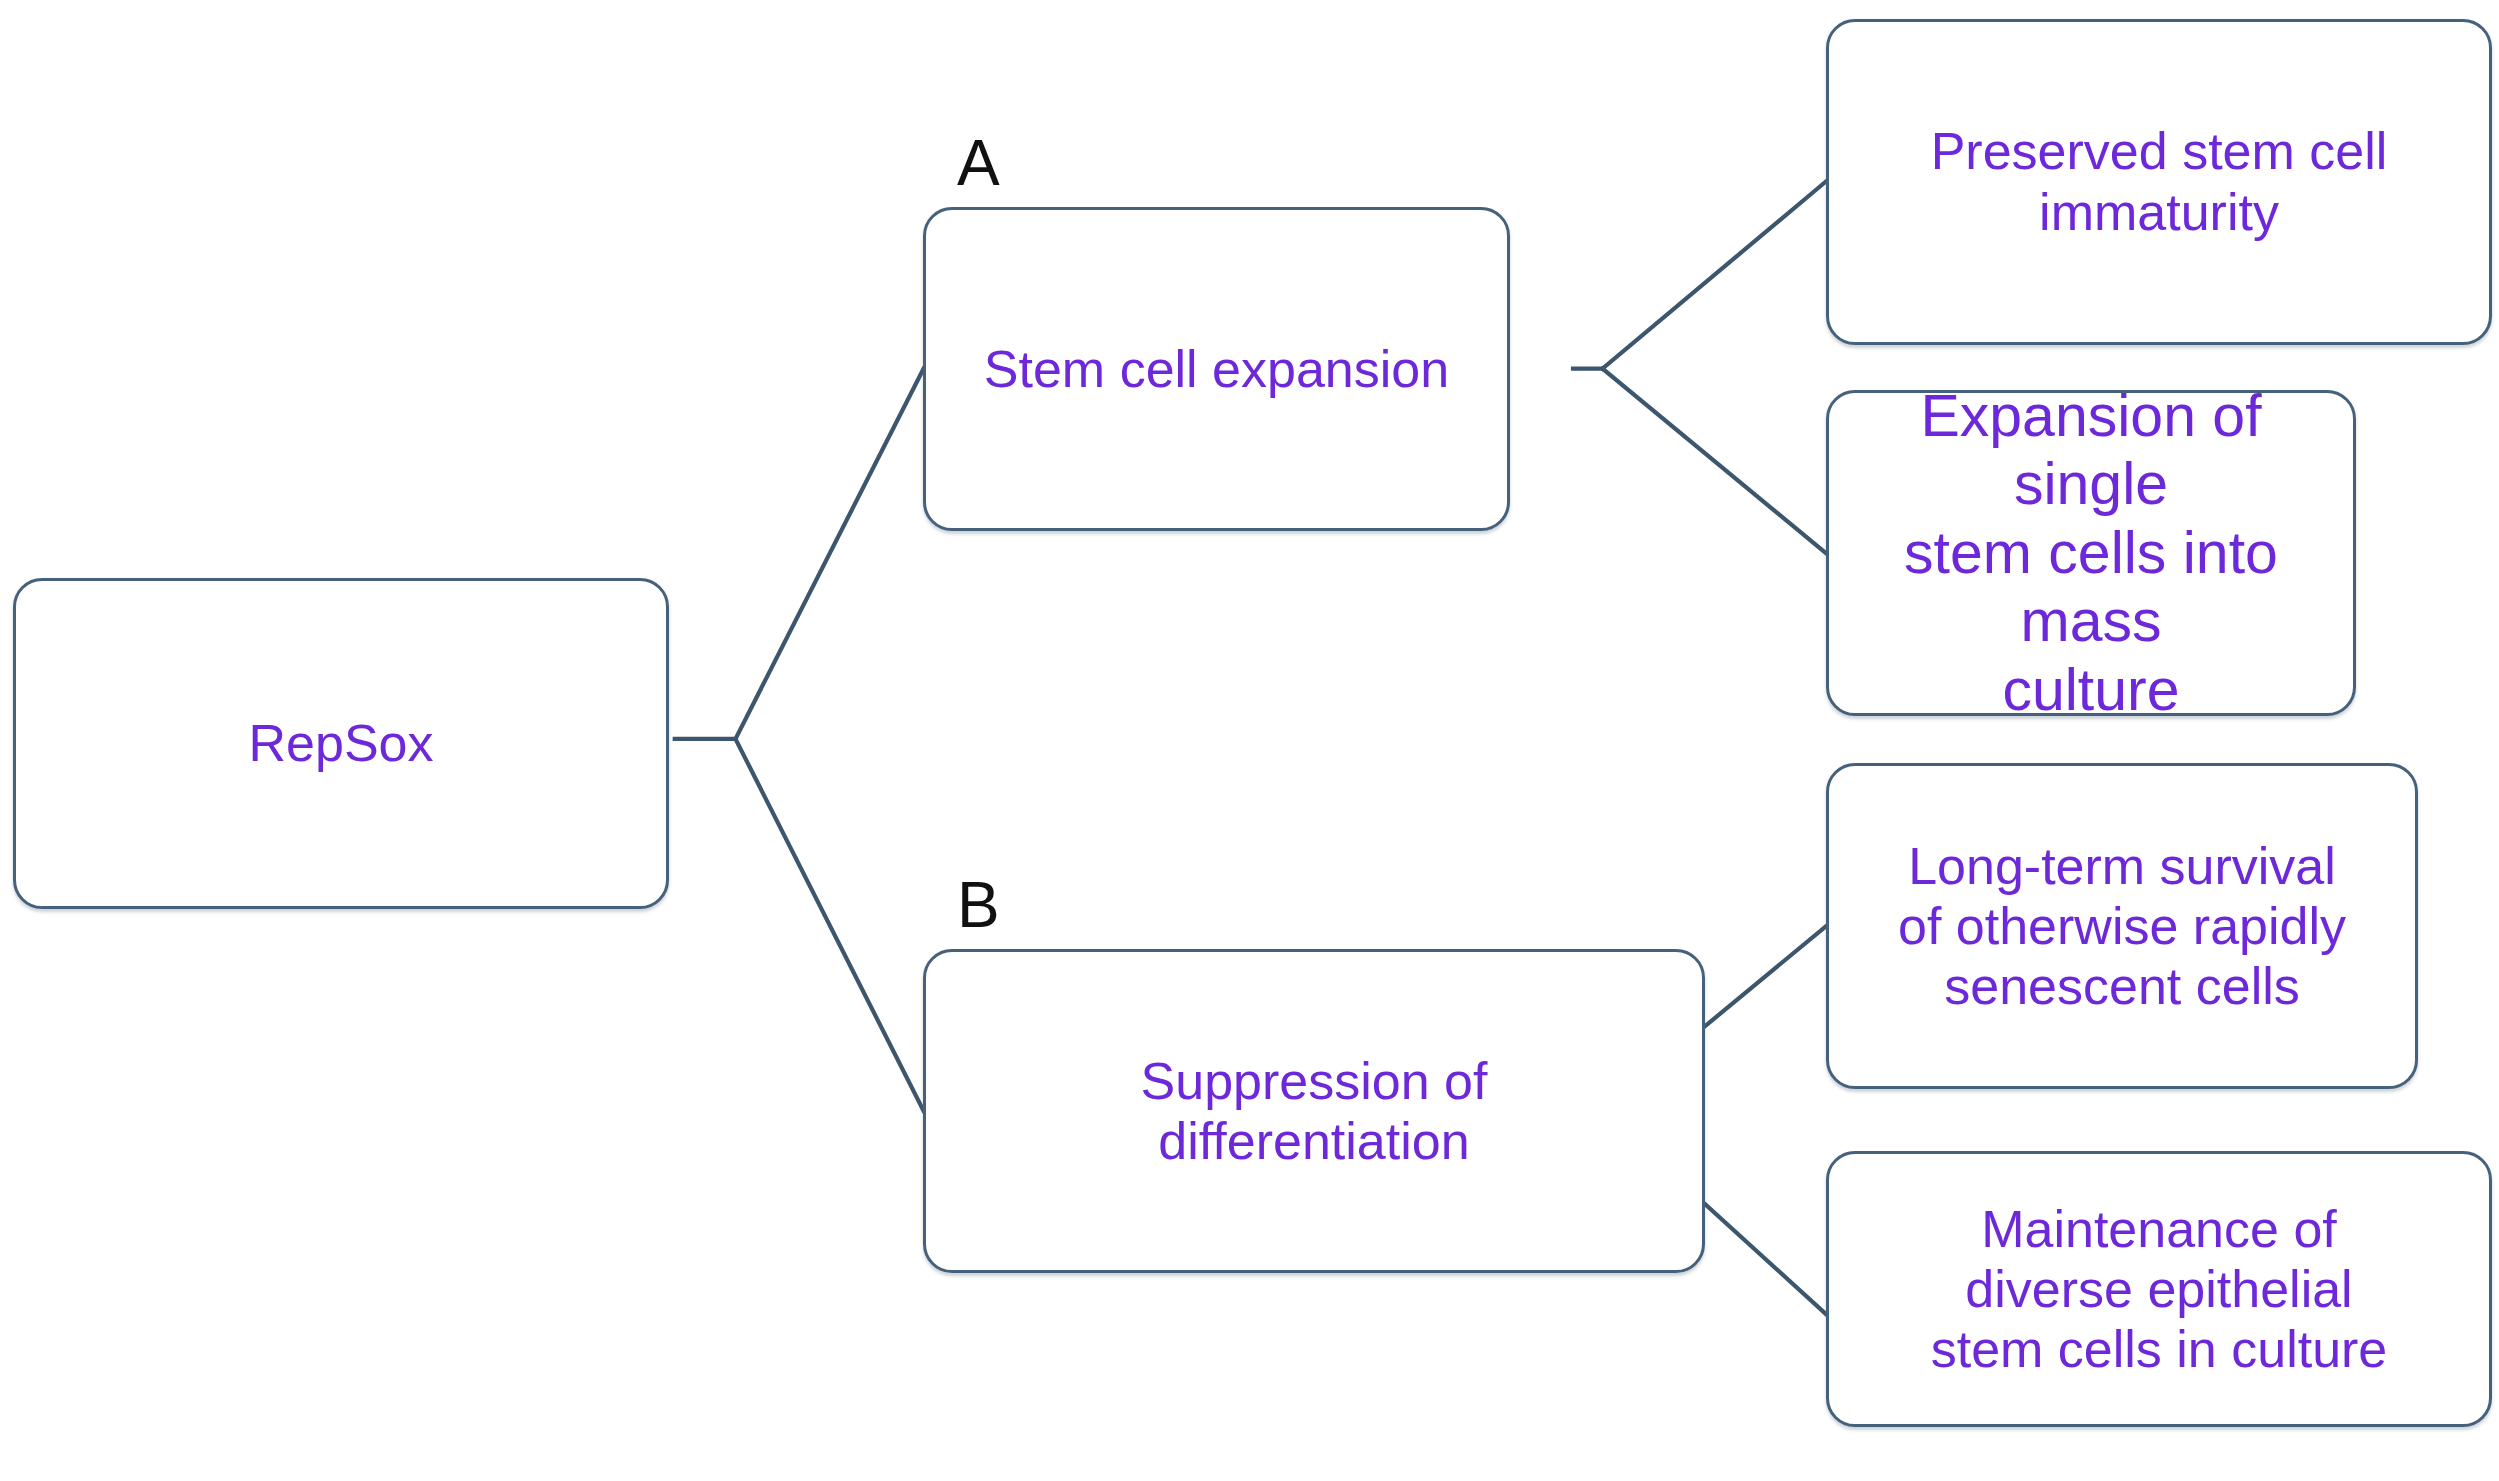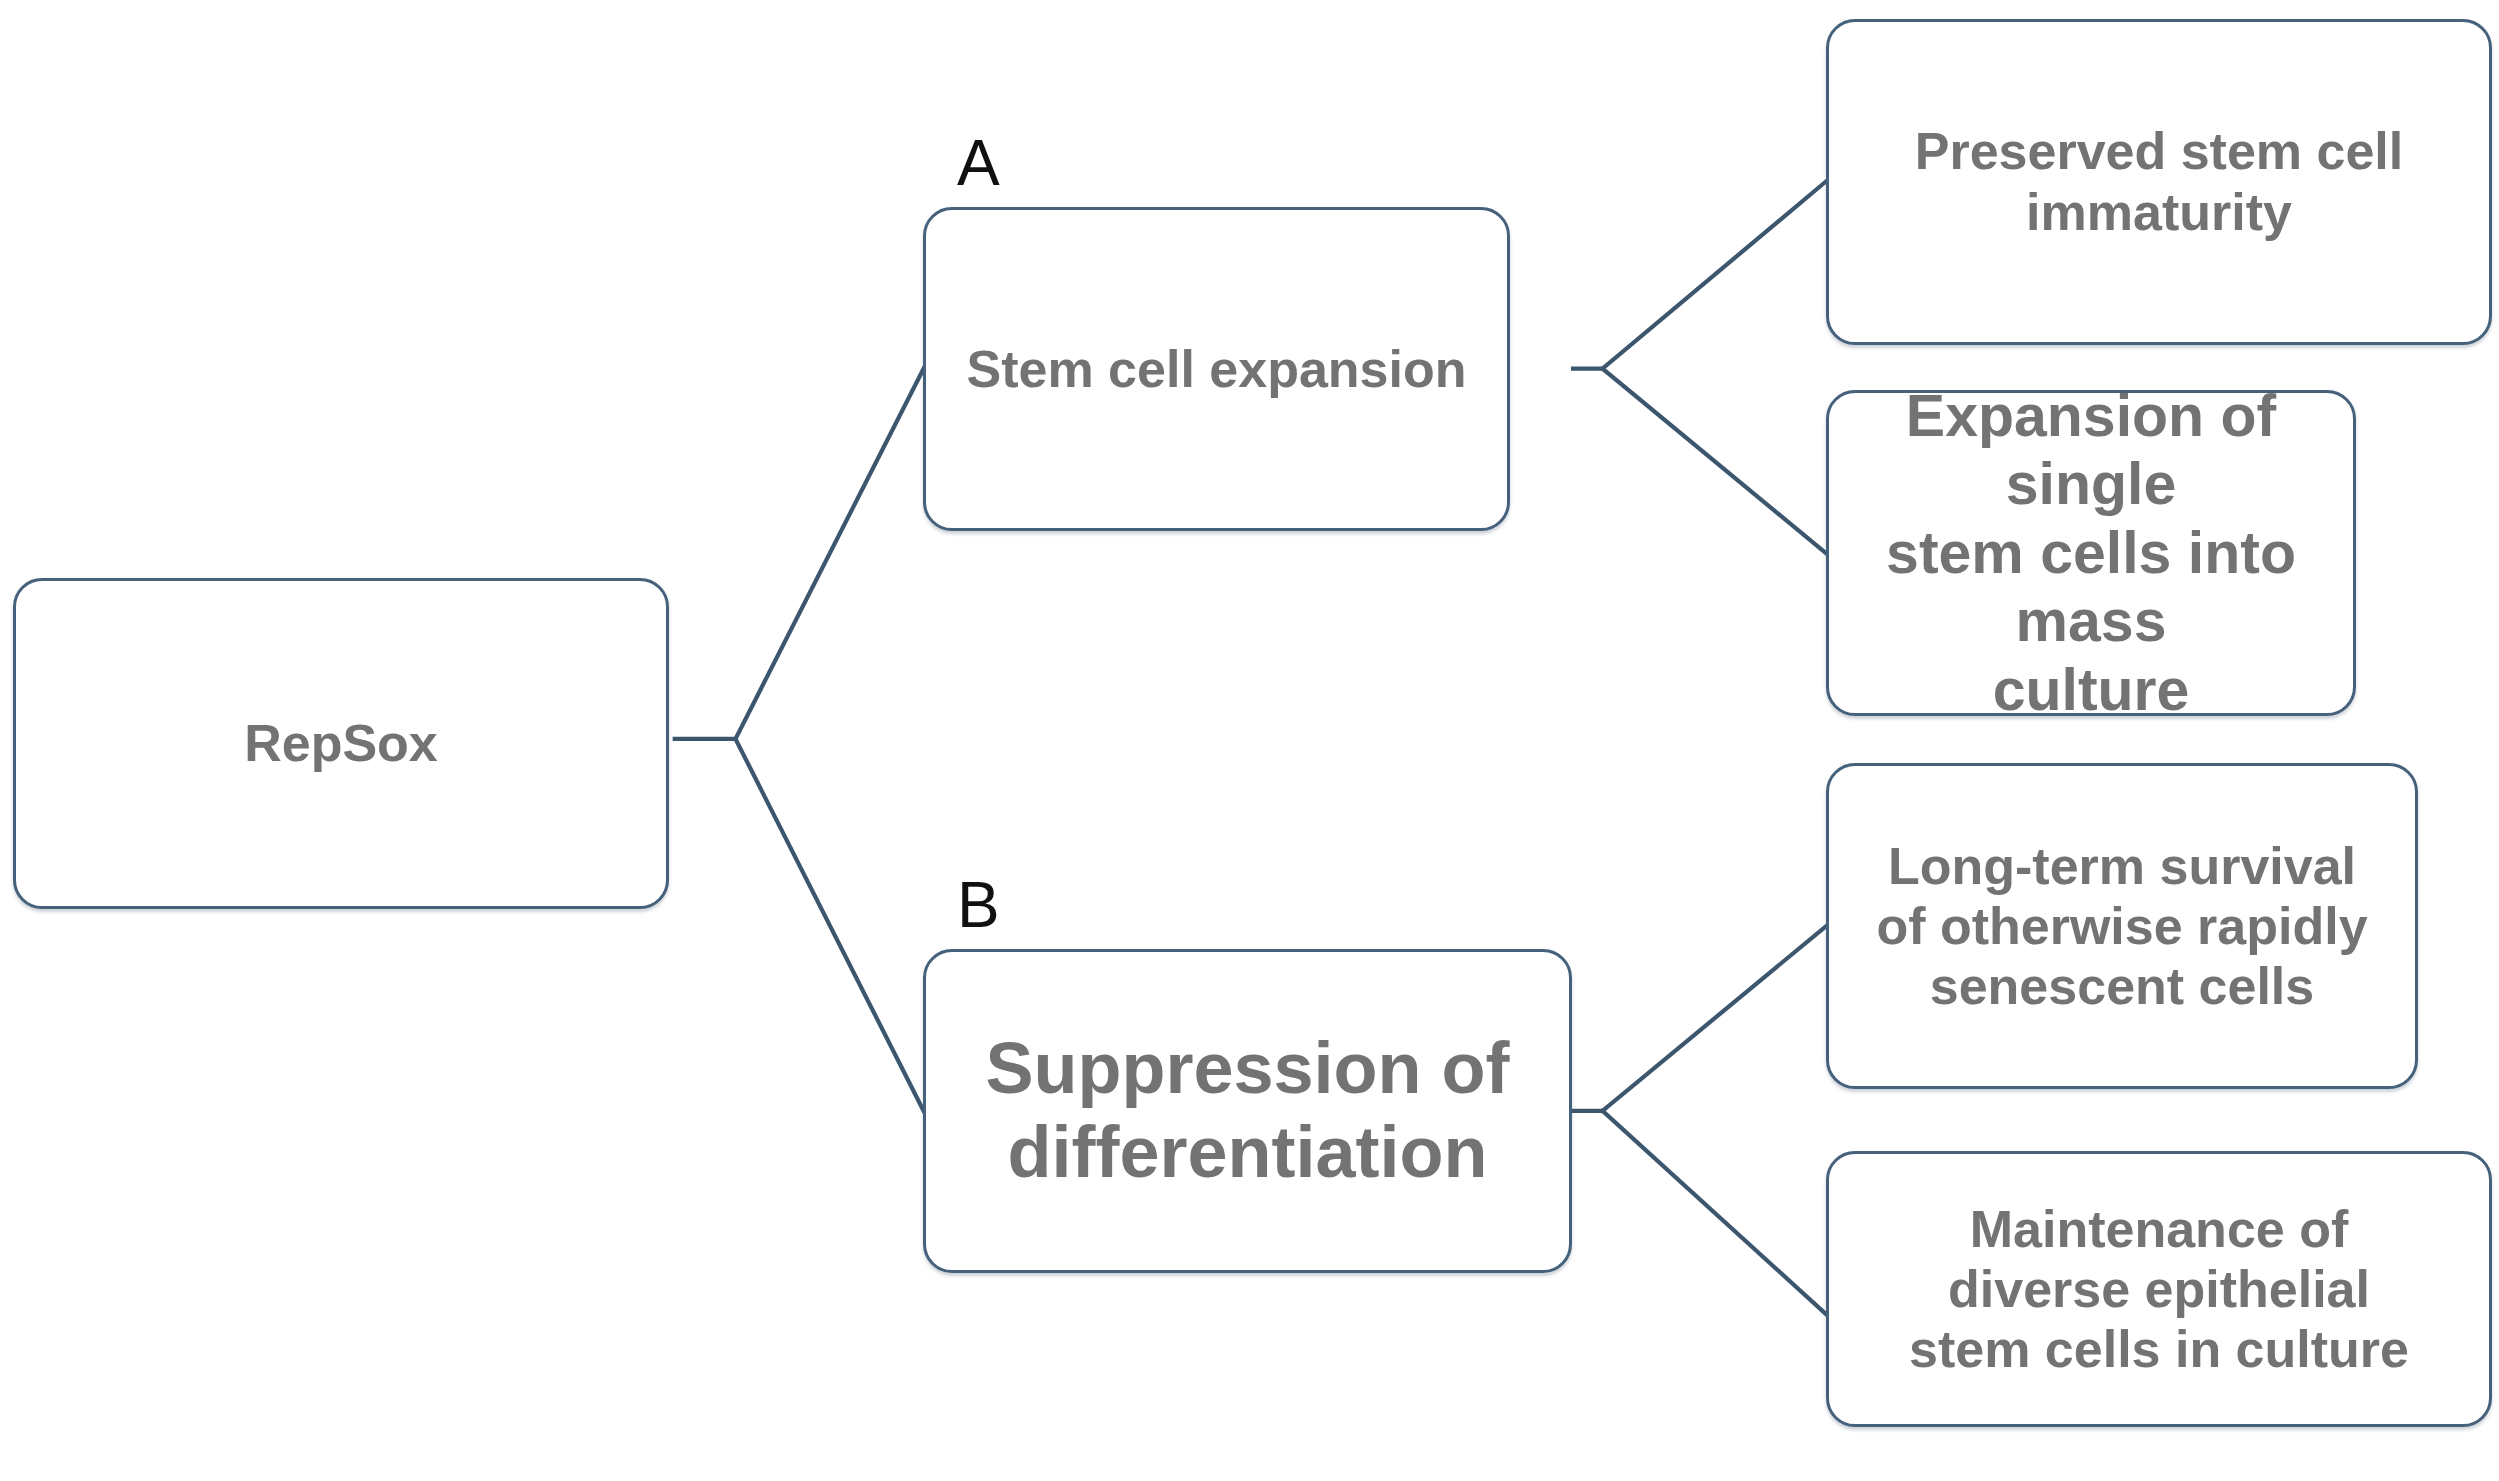--- a/index.html
+++ b/index.html
@@ -26,43 +26,42 @@
   .node {
     position: absolute;
     box-sizing: border-box;
     background: #ffffff;
     border: 3.4px solid #46617B;
     border-radius: 29px;
     display: flex;
     align-items: center;
     justify-content: center;
     text-align: center;
-    color: #737373;
+    color: #6d28d9;
     line-height: 1.16;
     padding: 6.7px 18.6px;
     box-shadow: 0 2.5px 3.4px rgba(90,110,130,0.30);
-    font-weight: bold;
   }
   .node-text {
     display: block;
     width: 100%;
     white-space: pre-line;
   }
   .panel-label {
     position: absolute;
     color: #111111;
     font-size: 64px;
     line-height: 1;
     font-family: "Liberation Sans", sans-serif;
   }
 
   
   #node-repsox     { left: 13px;   top: 578px;  width: 656px;  height: 331px; font-size: 52px; }
   #node-expansion  { left: 923px; top: 207px;  width: 587px;  height: 324px; font-size: 52px; }
-  #node-suppress   { left: 923px; top: 949px; width: 649px;  height: 324px; font-size: 72px; }
+  #node-suppress   { left: 923px; top: 949px; width: 782px;  height: 324px; font-size: 52px; }
 
   #node-immaturity { left: 1826px; top: 18.6px;   width: 666px;  height: 326px; font-size: 52px; }
   #node-massculture{ left: 1826px; top: 390px;  width: 530px;  height: 326px; font-size: 59px; }
   #node-survival   { left: 1826px; top: 763px;  width: 592px;  height: 326px; font-size: 52px; }
   #node-epithelial { left: 1826px; top: 1151px; width: 666px;  height: 276px; font-size: 52px; }
 
   #label-a { left: 957px; top: 131px;  }
   #label-b { left: 957px; top: 873px; }
 </style>
 </head>

